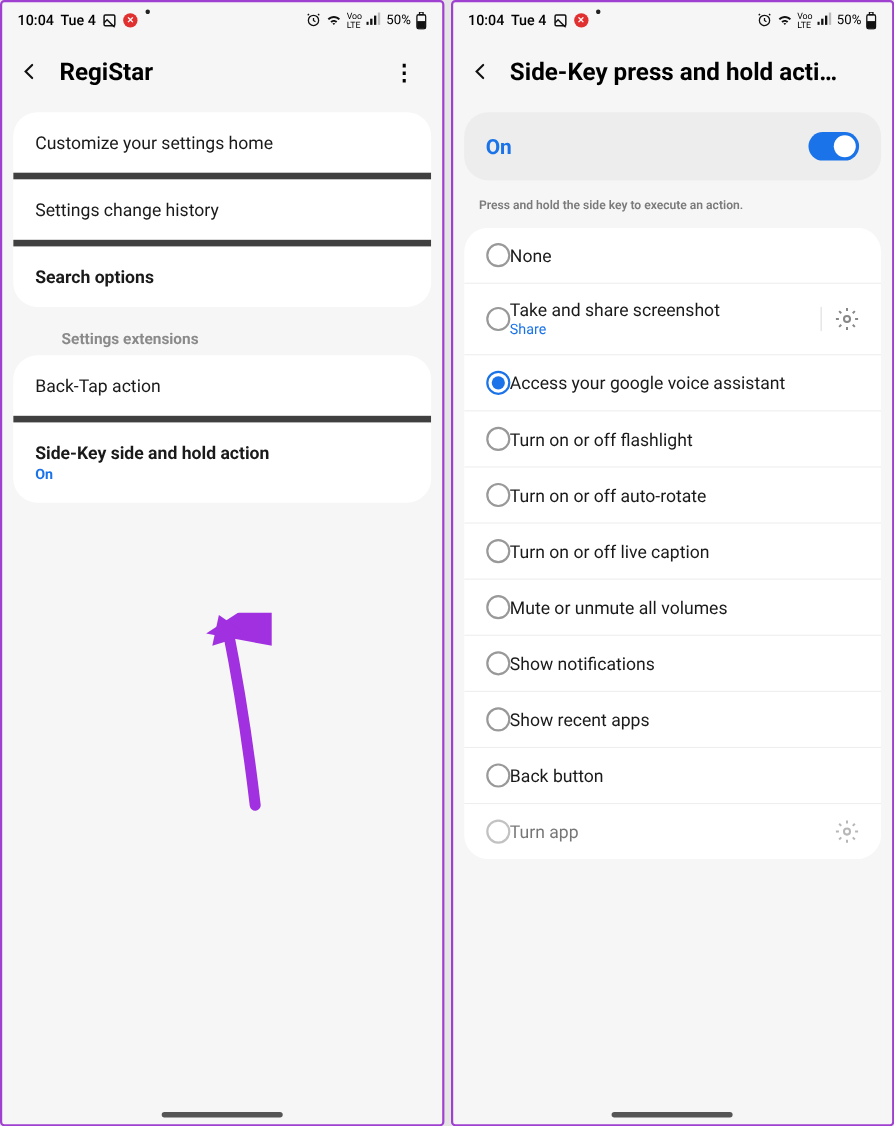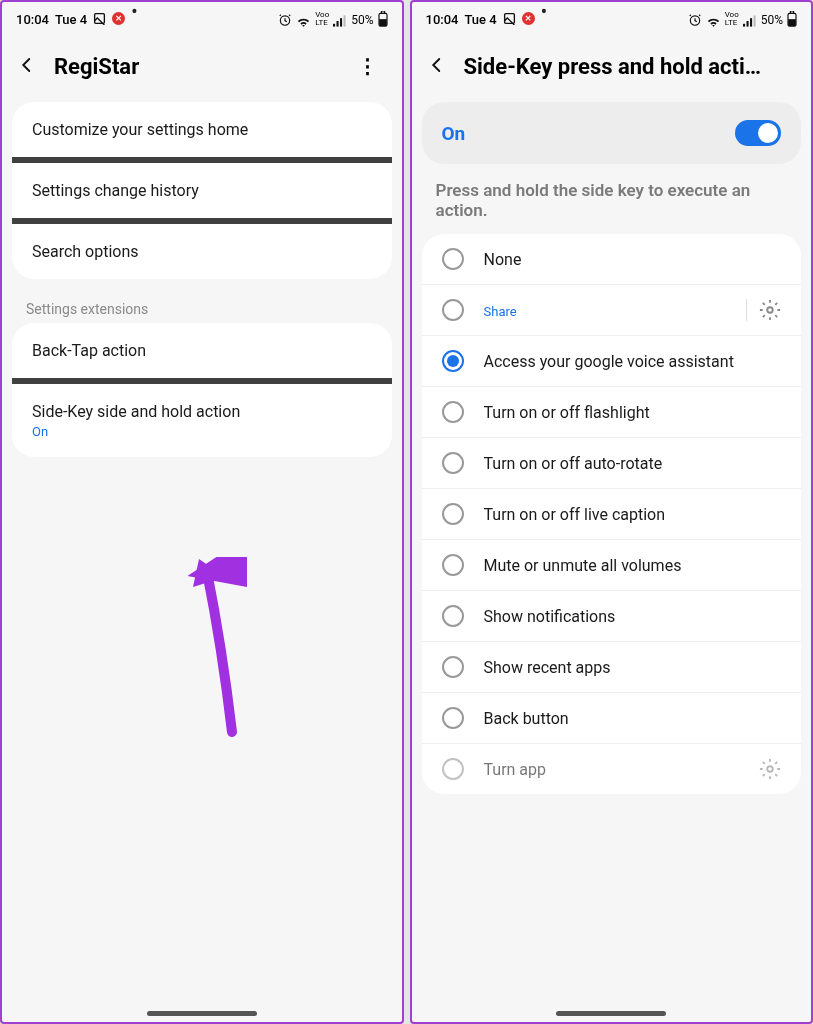--- a/index.html
+++ b/index.html
@@ -26,21 +26,21 @@
     .status-bar {
       display: flex;
       justify-content: space-between;
       align-items: center;
       padding: 6px 14px 4px;
       font-size: 13px;
       color: #000;
       height: 32px;
     }
     .status-left { display: flex; align-items: flex-start; gap: 6px; font-weight: 500; }
-    .status-right { display: flex; align-items: flex-end; gap: 4px; font-size: 12px; }
+    .status-right { display: flex; align-items: flex-start; gap: 4px; font-size: 12px; }
     .status-icon { display: inline-flex; align-items: center; }
     .red-dot { width: 13px; height: 13px; background: #e03030; border-radius: 50%; display: flex; align-items: center; justify-content: center; color: #fff; font-size: 8px; font-weight: bold; }
     .dot-small { font-size: 18px; line-height: 0; color: #222; }
     
     .header {
       display: flex;
       align-items: center;
       padding: 18px 16px 22px;
       gap: 18px;
       justify-content: center;
@@ -62,29 +62,30 @@
       margin: 0 10px 10px;
       overflow: hidden;
     }
     .list-item {
       padding: 18px 20px;
       font-size: 16px;
       color: #1a1a1a;
       border-bottom: 6px solid #404040;
       cursor: pointer;
     }
-    .list-item:last-child { border-bottom: none; }
+    .list-item:last-child { border-bottom: none; font-weight: bold; }
     .list-item.disabled { color: #999; cursor: not-allowed; }
     .list-item .subtext { font-size: 13px; color: #888; margin-top: 3px; }
     .list-item .subtext-blue { font-size: 13px; color: #1a73e8; margin-top: 3px; }
     .section-label {
       color: #8a8a8a;
       font-size: 14px;
       padding: 12px 24px 6px;
-      font-weight: 400;
+      font-weight: 700;
+      margin-left: 30px;
     }
 
     
     .toggle-row {
       background: #ededed;
       border-radius: 22px;
       margin: 0 10px 10px;
       padding: 18px 20px;
       display: flex;
       justify-content: space-between;
@@ -92,30 +93,29 @@
     }
     .toggle-label { font-size: 19px; font-weight: 700; color: #1a73e8; }
     .toggle {
       width: 46px; height: 26px; background: #1a73e8; border-radius: 13px; position: relative; cursor: pointer;
     }
     .toggle::after {
       content: ""; position: absolute; width: 20px; height: 20px; background: #fff; border-radius: 50%; top: 3px; right: 3px;
     }
     .description {
       color: #7a7a7a;
-      font-size: 17px;
+      font-size: 11px;
       font-weight: 600;
       padding: 6px 24px 14px;
     }
     .radio-item {
       display: flex;
       align-items: center;
       padding: 14px 20px;
       border-bottom: 1px solid #eee;
-      gap: 20px;
       cursor: pointer;
     }
     .radio-item:last-child { border-bottom: none; }
     .radio {
       width: 22px; height: 22px; border: 2px solid #999; border-radius: 50%; flex-shrink: 0;
       display: flex; align-items: center; justify-content: center;
     }
     .radio.selected { border-color: #1a73e8; }
     .radio.selected::after {
       content: ""; width: 12px; height: 12px; background: #1a73e8; border-radius: 50%;
@@ -310,20 +310,21 @@
 
   <div class="scroll-right">
     <div class="card" style="margin-bottom:0;">
       <div class="radio-item">
         <div class="radio"></div>
         <div class="radio-label">None</div>
       </div>
       <div class="radio-item">
         <div class="radio"></div>
         <div class="radio-label">
+          <div>Take and share screenshot</div>
           <div class="radio-sub">Share</div>
         </div>
         <div class="gear">
           <svg width="22" height="22" viewBox="0 0 24 24" fill="none" stroke="#888" stroke-width="2">
               <circle cx="12" cy="12" r="3"></circle>
               <path d="M12 1v3m0 16v3M4.2 4.2l2.1 2.1m11.4 11.4l2.1 2.1M1 12h3m16 0h3M4.2 19.8l2.1-2.1m11.4-11.4l2.1-2.1"></path>
             </svg>
         </div>
       </div>
       <div class="radio-item">

